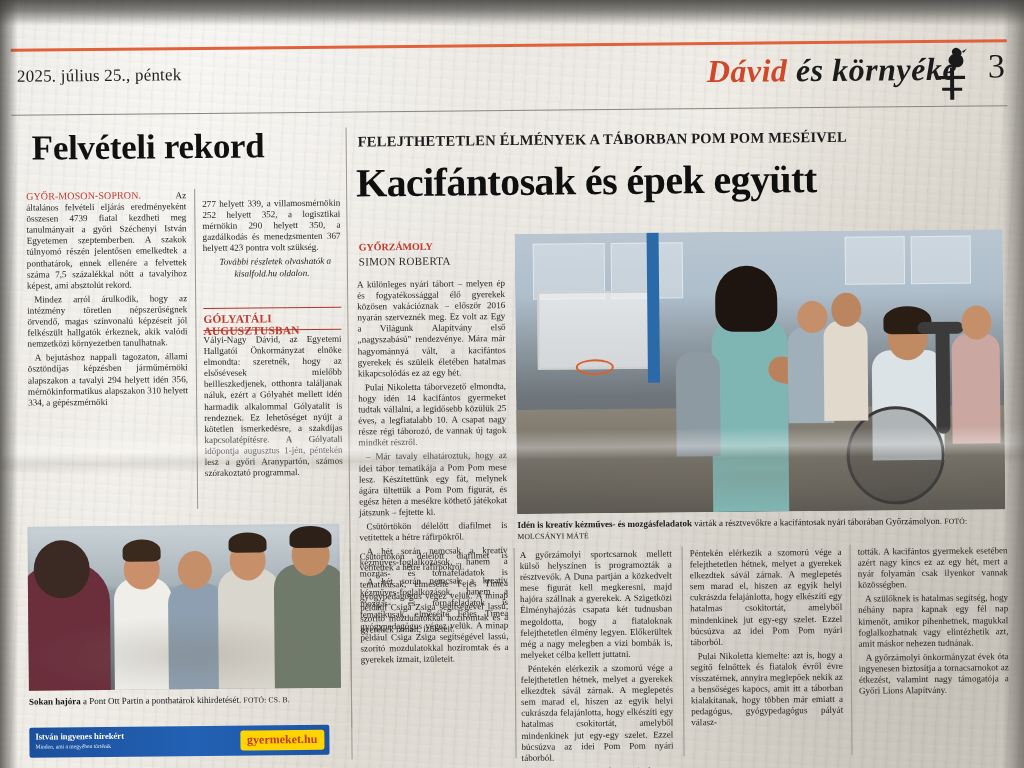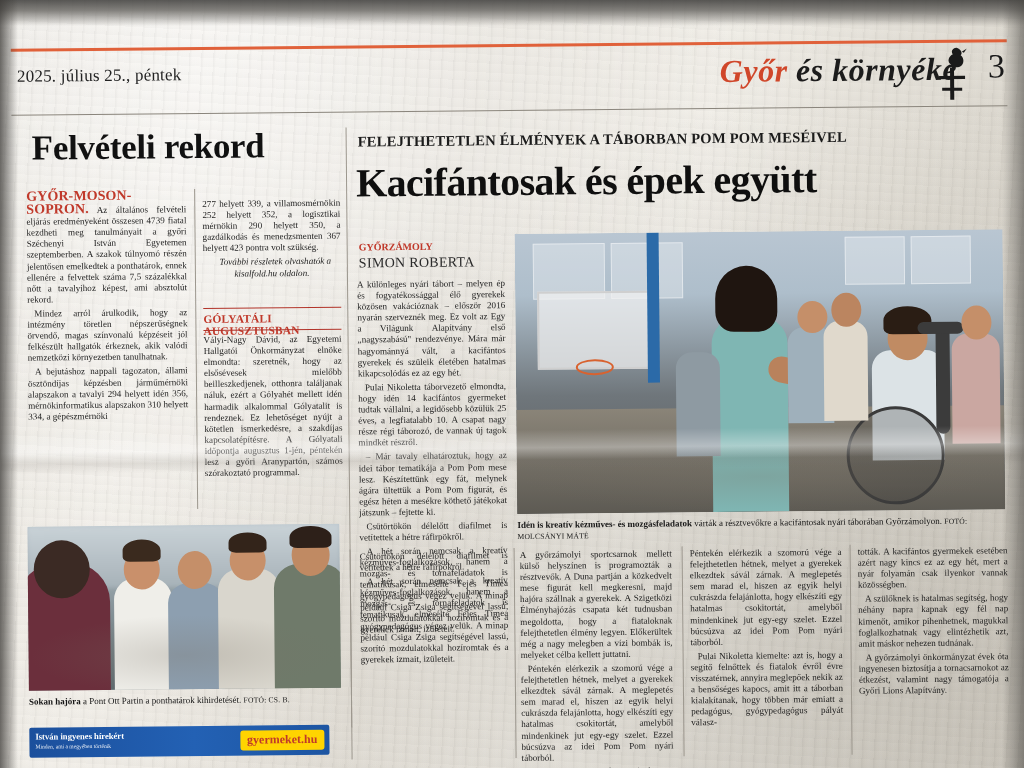--- a/index.html
+++ b/index.html
@@ -119,22 +119,22 @@
     font-size: 9.1px;
     line-height: 11.1px;
     text-align: justify;
     color: #1d1d1d;
     font-family: "Liberation Serif", serif;
   }
   .col p { margin: 0 0 3px 0; text-indent: 7px; }
   .col p.noind { text-indent: 0; }
   .kicker-red {
     color: #c0392b;
-    font-weight: bold;
-    font-size: 14px;
+    font-weight: normal;
+    font-size: 10px;
     letter-spacing: .1px;
   }
   .italic-center {
     font-style: italic;
     text-align: center;
     text-indent: 0;
   }
 
   .boxhead {
     position: absolute;
@@ -169,21 +169,21 @@
   .place {
     position: absolute;
     left: 360px; top: 240px;
     font-size: 10px;
     font-weight: bold;
     color: #c0392b;
   }
   .byline {
     position: absolute;
     left: 360px; top: 254px;
-    font-size: 14px;
+    font-size: 11px;
     color: #2b2b2b;
     letter-spacing: .3px;
   }
 
   
   .photo {
     position: absolute;
     overflow: hidden;
   }
   .photo .ph-inner { position: absolute; inset: 0; }
@@ -276,21 +276,21 @@
   <div class="paper"></div>
 
   <div class="sheet">
 
     <div class="rule-orange"></div>
     <div class="rule-thin"></div>
 
     <div class="dateline">2025. július 25., péntek</div>
 
     <div class="masthead">
-      <span class="gyor">Győr</span><span class="rest"> és környéke</span>
+      <span class="gyor">Dávid</span><span class="rest"> és környéke</span>
     </div>
 
     <div class="crest">
       <svg viewBox="0 0 42 60" width="42" height="60">
         <path d="M26 4c-3 0-5 2-5 4 0 1 .4 2 1 2.6-2 1-3.6 2.6-4.2 4.6-.8 2.6.6 4.6 2.6 5.6-1.4.6-2.6 1.6-3 2.8h9c2.4 0 4.4-1.4 5.4-3.4 1.4-3 .6-6.6-2-8.6.6-.6 1-1.4 1-2.2 0-2.4-2-4.4-4.8-5.4z" fill="#1a1a1a"></path>
         <path d="M31 8l5-3-3 4z" fill="#1a1a1a"></path>
         <rect x="19" y="24" width="4" height="32" fill="#1a1a1a"></rect>
         <rect x="8" y="32" width="26" height="3.4" fill="#1a1a1a"></rect>
         <rect x="11" y="44" width="20" height="3" fill="#1a1a1a"></rect>
       </svg>

